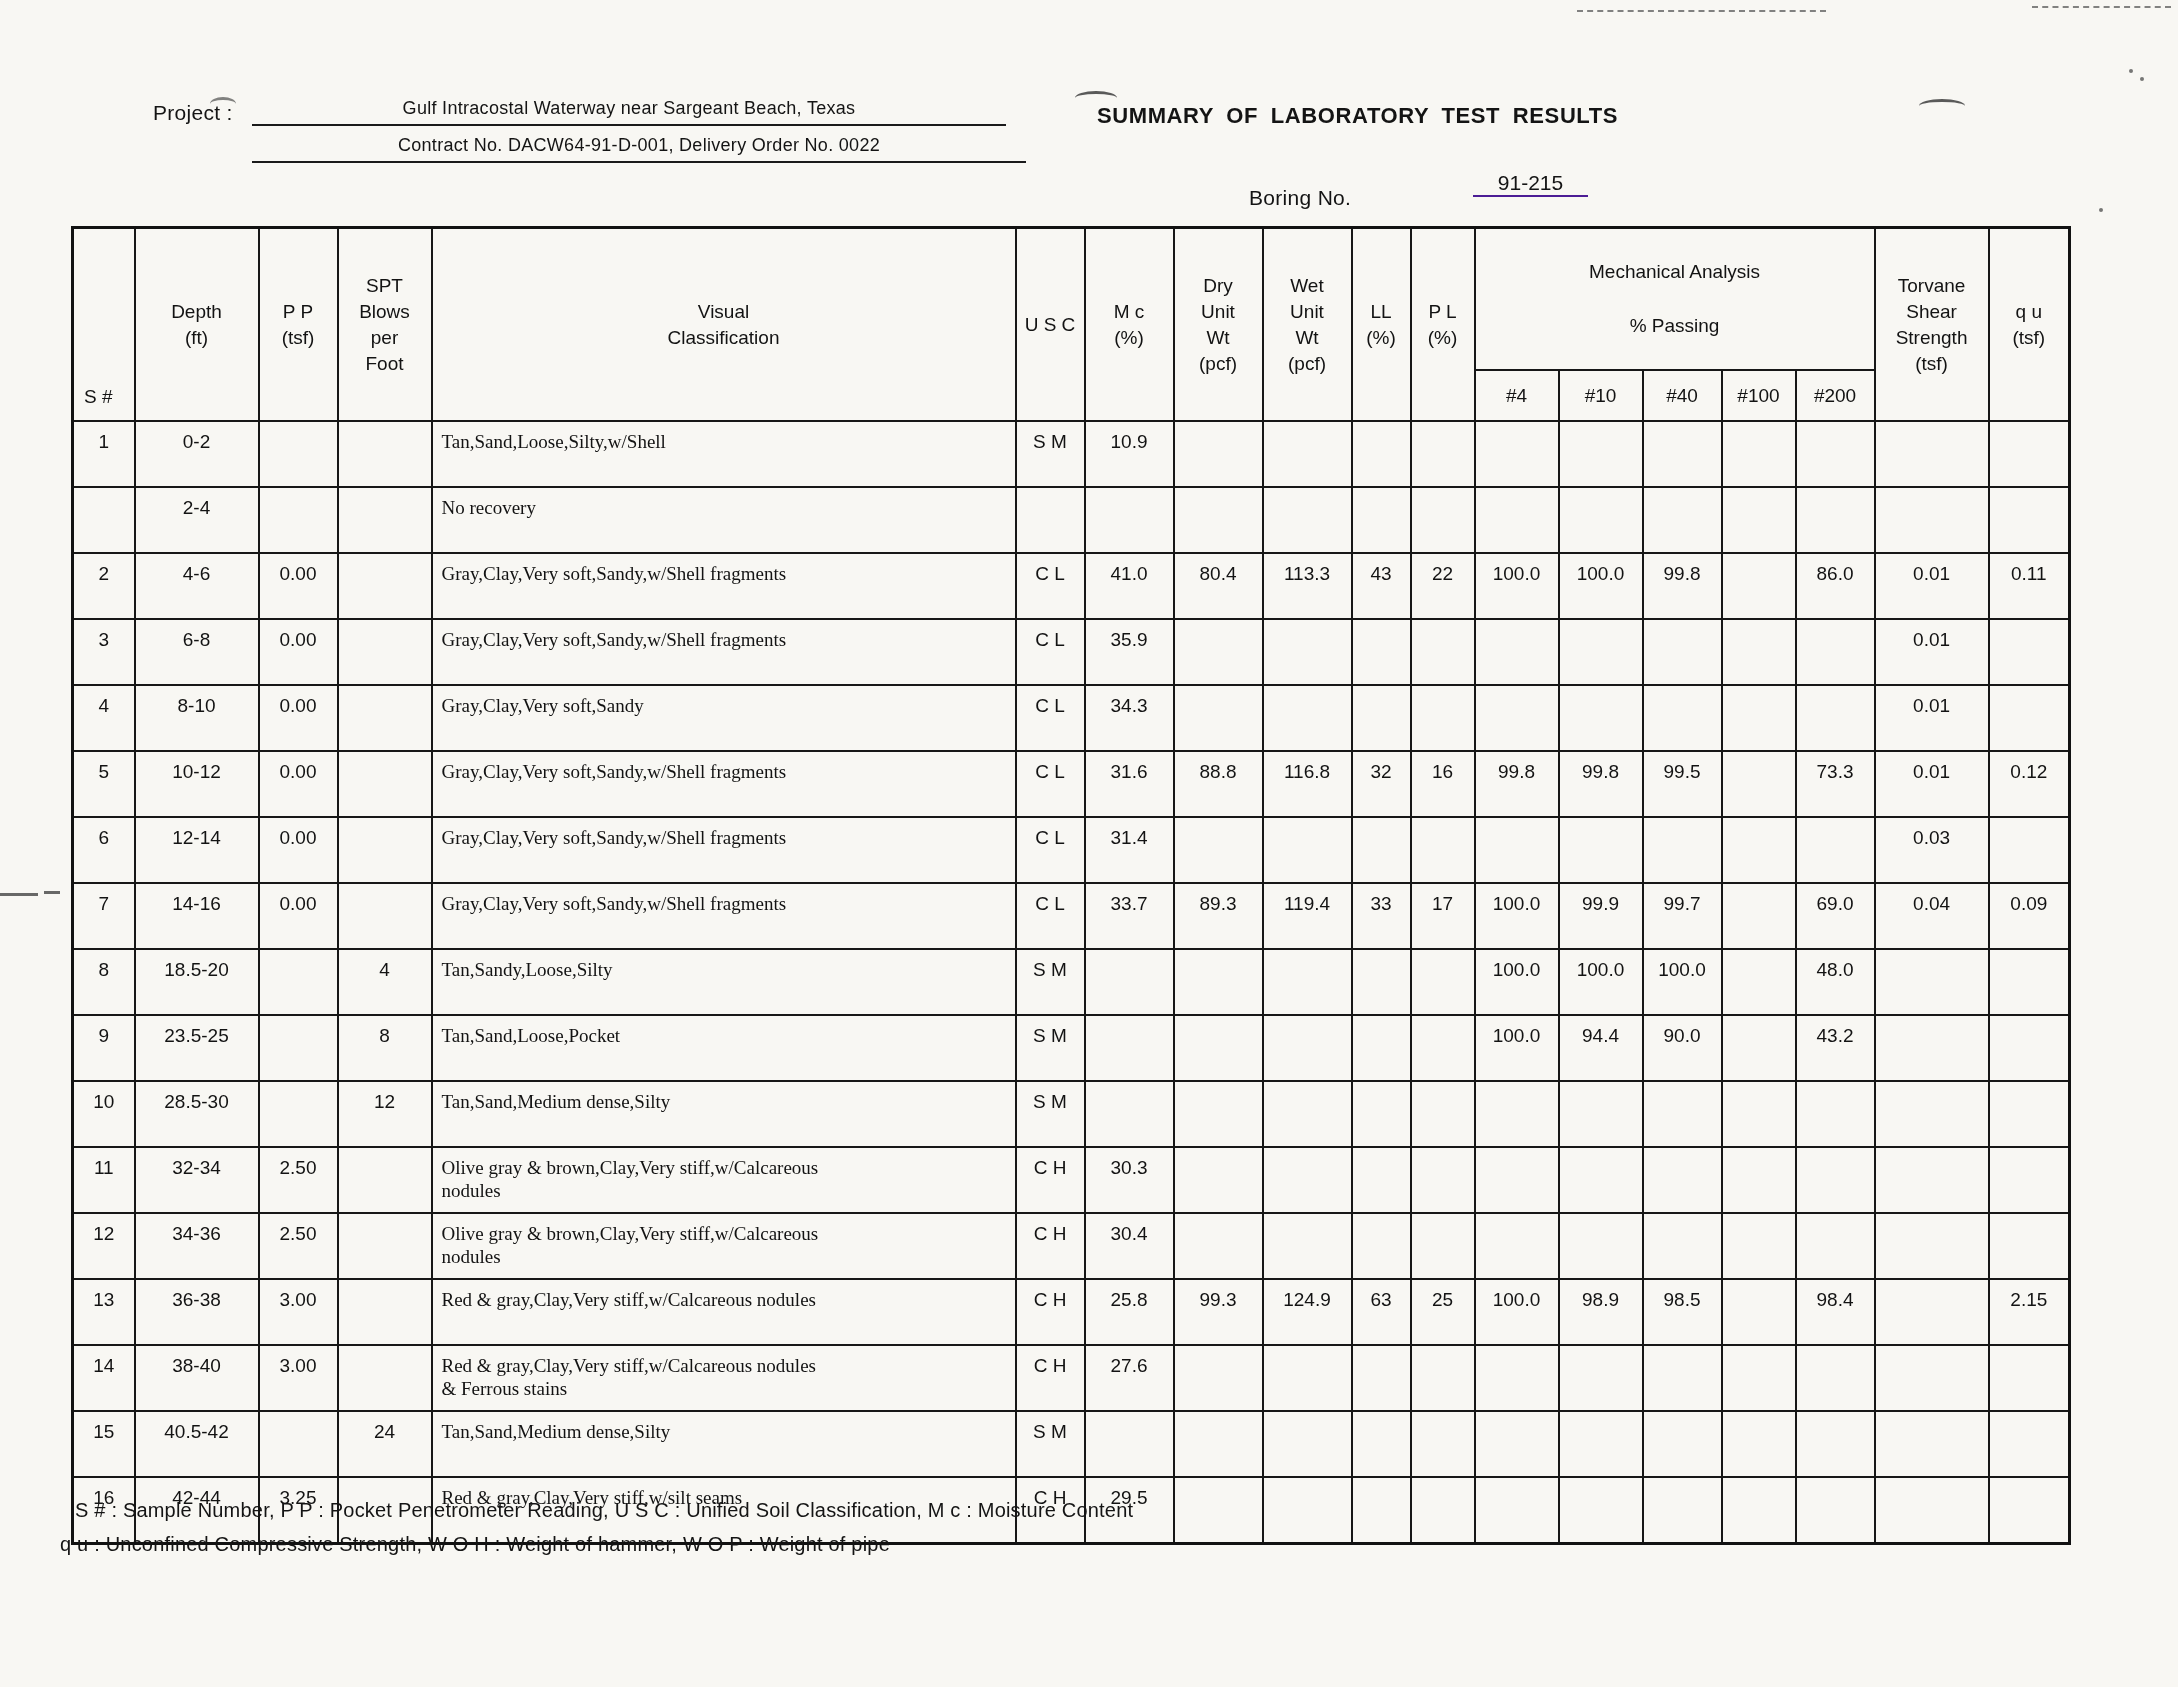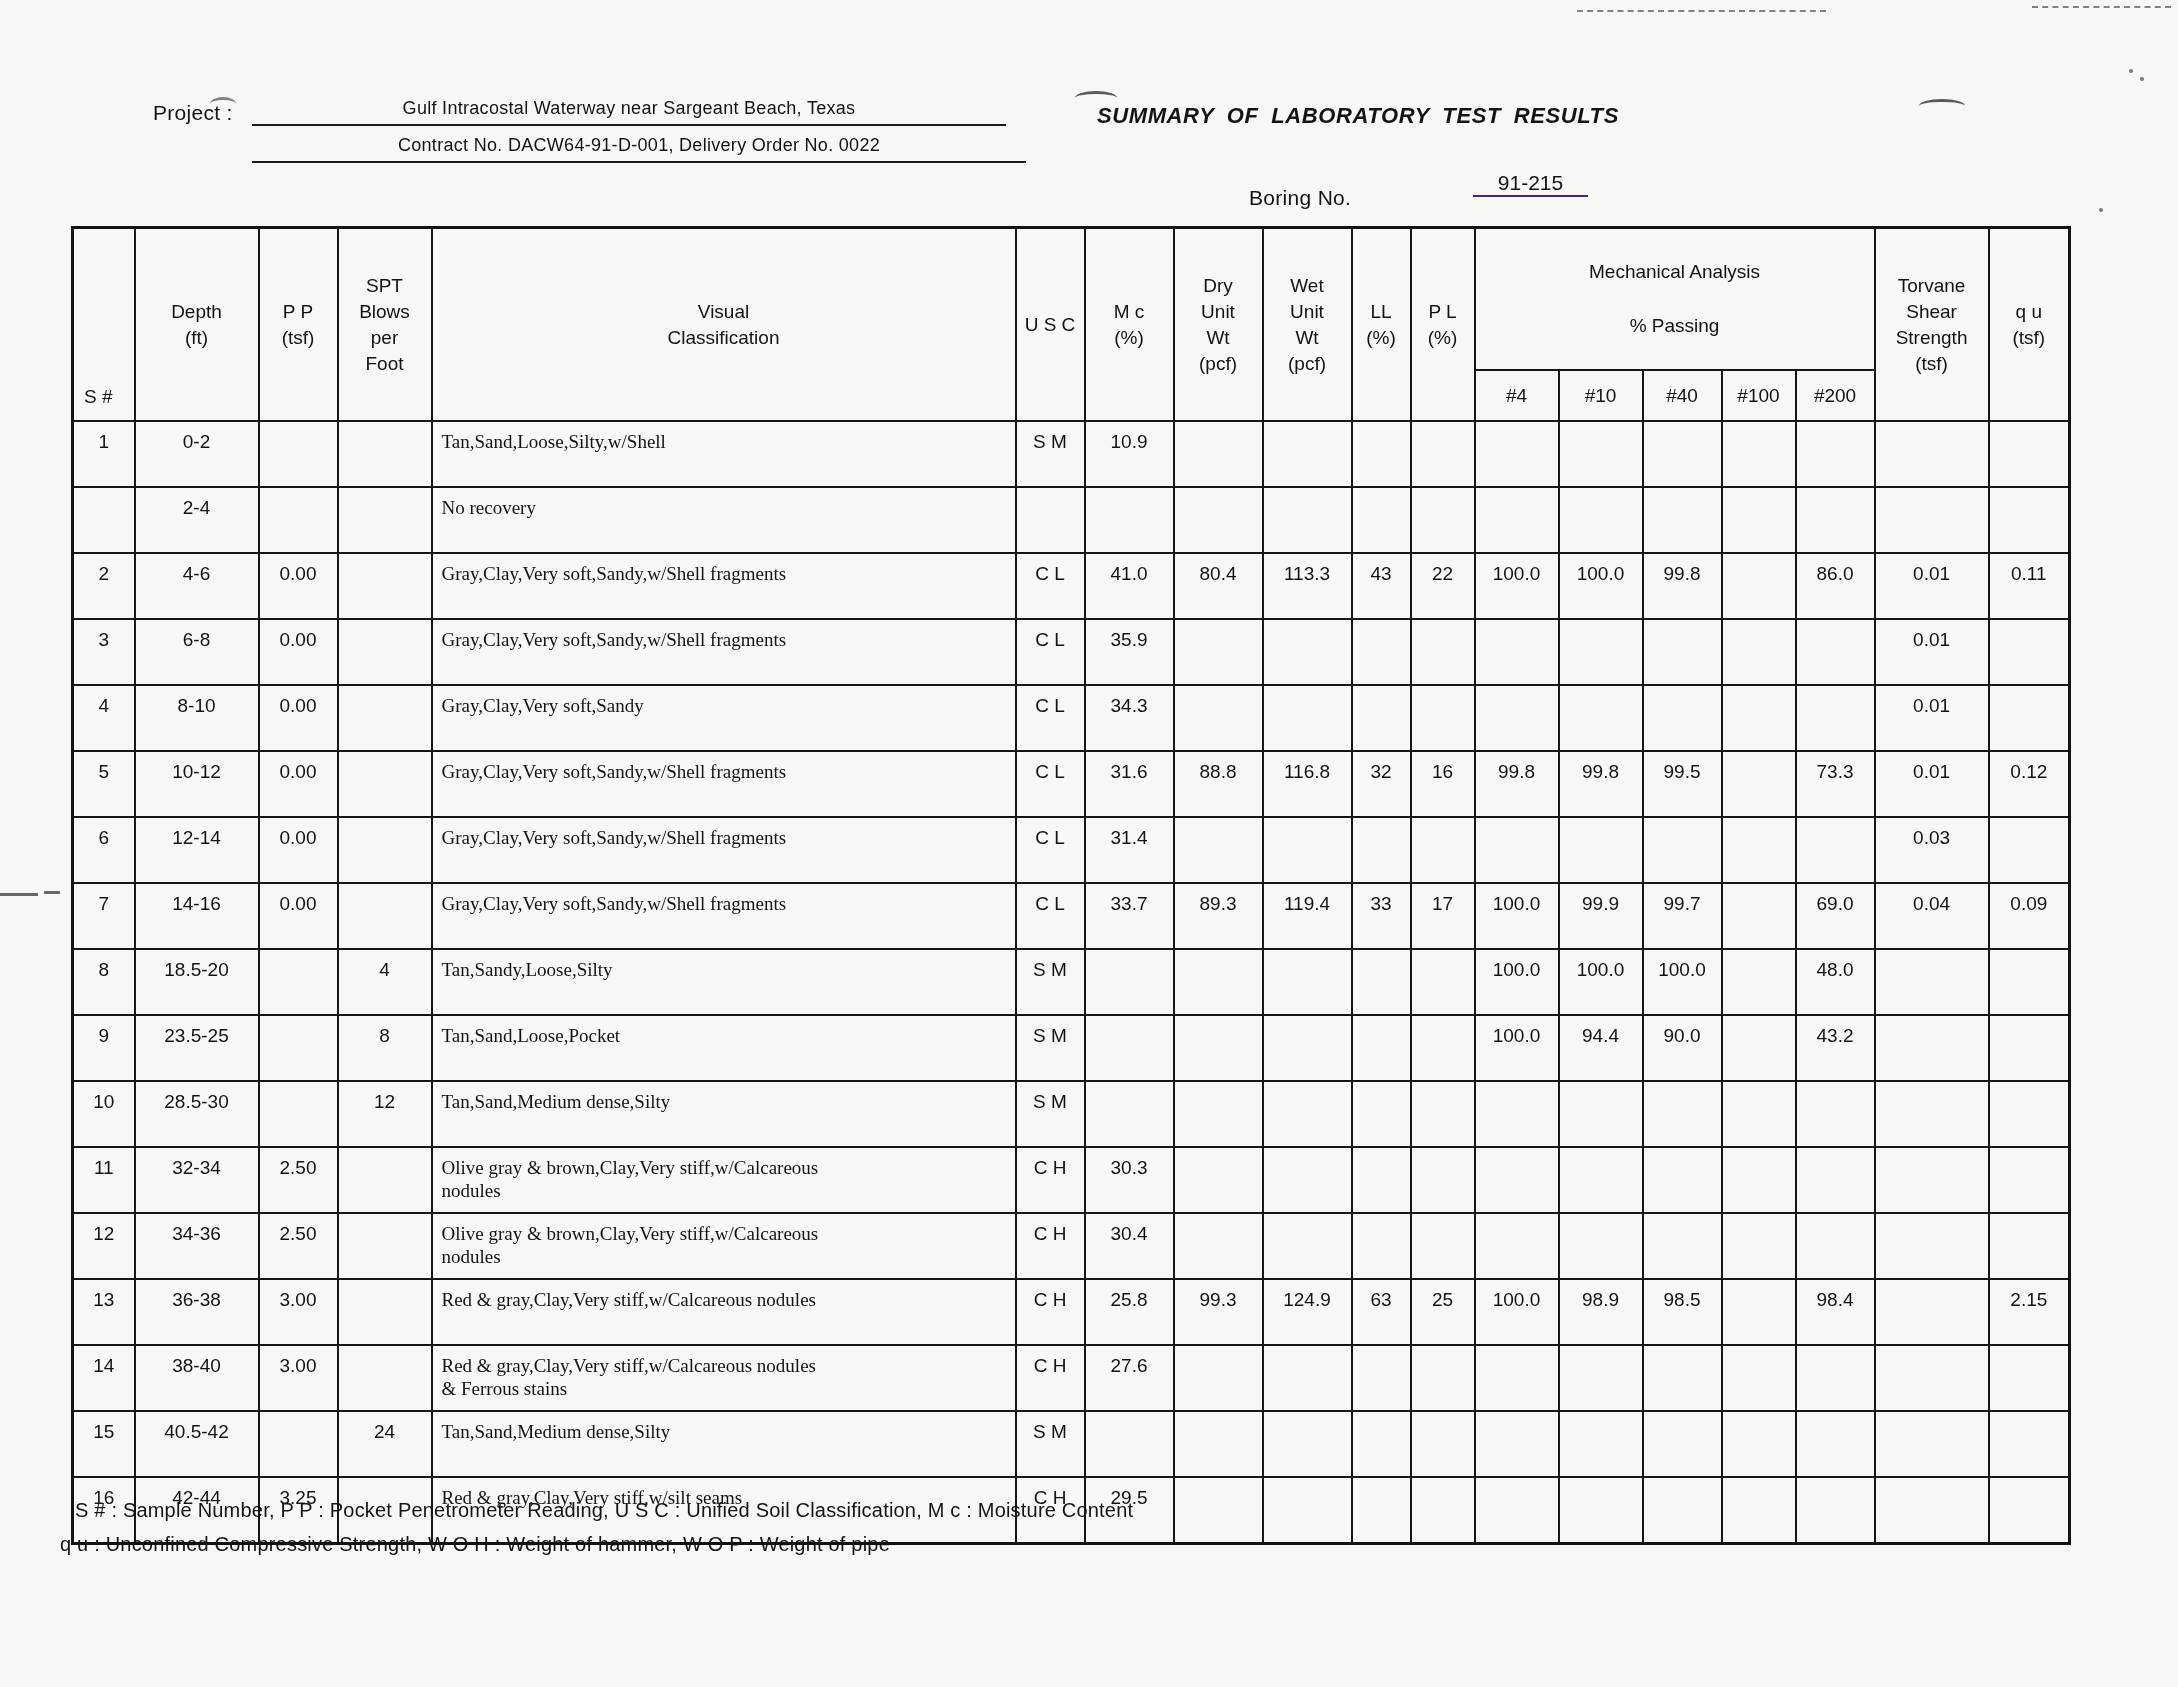--- a/index.html
+++ b/index.html
@@ -77,21 +77,21 @@
 </style>
 </head>
 <body>
 
 <div class="abs hdr-text" style="left:153px; top:101px;">Project :</div>
 
 <div class="abs underline-field" style="left:252px; top:98px; width:754px;">Gulf Intracostal Waterway near Sargeant Beach, Texas</div>
 
 <div class="abs underline-field" style="left:252px; top:135px; width:774px;">Contract No. DACW64-91-D-001, Delivery Order No. 0022</div>
 
-<div class="abs doc-title" style="left:1097px; top:103px;font-style:italic;">SUMMARY OF LABORATORY TEST RESULTS</div>
+<div class="abs doc-title" style="left:1097px; top:103px;">SUMMARY OF LABORATORY TEST RESULTS</div>
 
 <div class="abs hdr-text" style="left:1249px; top:174px;margin-top:12px;">Boring No.</div>
 
 <div class="abs boring-value" style="left:1473px; top:171px;">91-215</div>
 
 <table class="results">
   <colgroup>
     <col style="width:62px">
       <col style="width:124px">
       <col style="width:79px">

